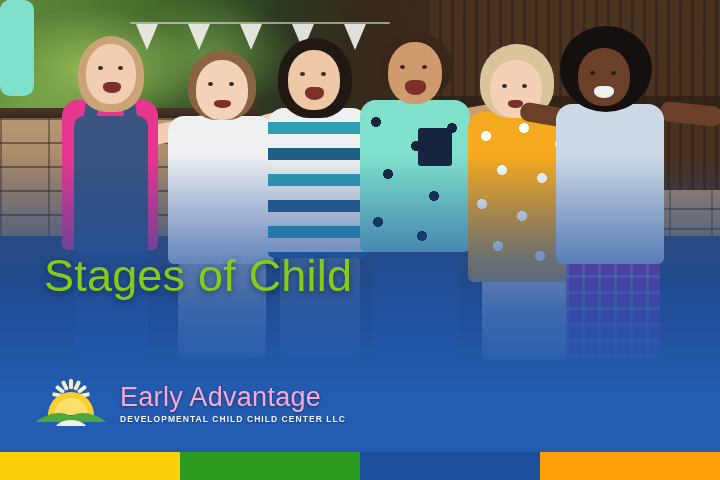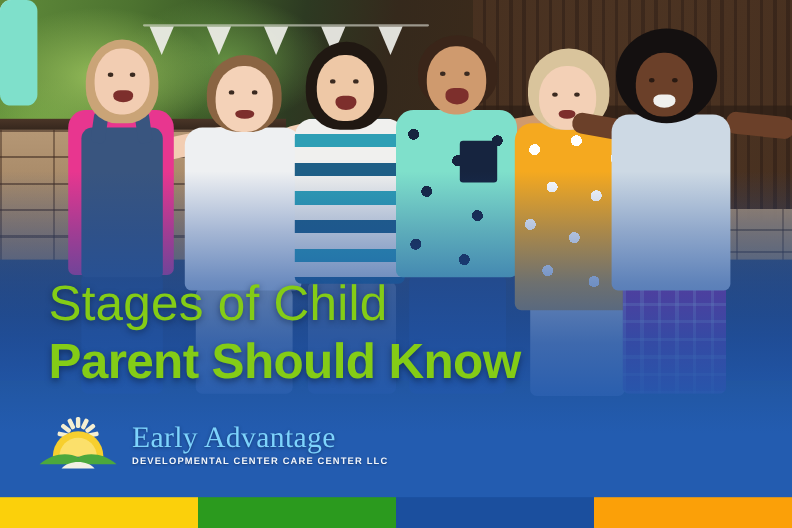--- a/index.html
+++ b/index.html
@@ -206,23 +206,22 @@
   .hl-2 { font-size:45px; margin-top:7px; }
   .hl-2 .thin { font-weight:300; }
   .hl-2 .fat  { font-weight:700; letter-spacing:-.6px; }
   .hl-3 { font-size:45px; font-weight:700; letter-spacing:-.6px; margin-top:7px; }
 
   
   .logo { position:absolute; left:34px; top:378px; display:flex; align-items:center; gap:12px; }
   .logo-mark { position:relative; width:74px; height:50px; }
   .logo-text { display:flex; flex-direction:column; }
   .logo-name {
-    font-size:27px; font-weight:400; color:#7dd3fc; letter-spacing:.3px;
+    font-size:27px; font-weight:400; color:#f9a8d4; letter-spacing:.3px;
     text-shadow:0 1px 3px rgba(8,22,50,.5);
-    font-family:Liberation Serif, serif;
   }
   .logo-tag {
     font-size:8.5px; font-weight:700; color:#f2f6fb;
     letter-spacing:1.05px; margin-top:1px;
     text-shadow:0 1px 2px rgba(8,22,50,.45);
   }
 
   
   .colorbar {
     position:absolute; left:0; bottom:0; width:720px; height:28px; display:flex;
@@ -330,21 +329,20 @@
         <div class="eye" style="left:33px;top:23px;background:#2a1a12"></div>
         <div class="mouth" style="left:16px;top:38px;width:20px;height:12px;background:#f0f0ee"></div>
       </div>
     </div>
   </div>
 
   <div class="overlay"></div>
 
   <div class="headline">
     <span class="hl-line hl-1">Stages of Child</span>
-    <span class="hl-line hl-3">Parent Should Know</span>
   </div>
 
   <div class="logo">
     <div class="logo-mark">
       <svg width="74" height="50" viewBox="0 0 74 50" xmlns="http://www.w3.org/2000/svg">
         <g fill="#F5EFD2">
           <rect x="35" y="1" width="4" height="10" rx="1.5"></rect>
           <rect x="35" y="1" width="4" height="10" rx="1.5" transform="rotate(26 37 20)"></rect>
           <rect x="35" y="1" width="4" height="10" rx="1.5" transform="rotate(52 37 20)"></rect>
           <rect x="35" y="1" width="4" height="10" rx="1.5" transform="rotate(78 37 20)"></rect>
@@ -353,21 +351,21 @@
           <rect x="35" y="1" width="4" height="10" rx="1.5" transform="rotate(-78 37 20)"></rect>
         </g>
         <path d="M14 37 A23 23 0 0 1 60 37 Z" fill="#F7CF2E"></path>
         <path d="M20 37 A17 17 0 0 1 54 37 Z" fill="#FBE06B"></path>
         <path d="M2 44 C14 34 28 33 37 38 C46 33 60 34 72 44 Z" fill="#4CA83D"></path>
         <path d="M22 48 C28 40 46 40 52 48 Z" fill="#F3F0E4"></path>
       </svg>
     </div>
     <div class="logo-text">
       <span class="logo-name">Early Advantage</span>
-      <span class="logo-tag">DEVELOPMENTAL CENTER CARE CENTER LLC</span>
+      <span class="logo-tag">DEVELOPMENTAL CHILD CHILD CENTER LLC</span>
     </div>
   </div>
 
   <div class="colorbar">
     <div style="background: rgb(251, 208, 11); width: 25%;"></div>
     <div style="background: rgb(43, 154, 30); width: 25%;"></div>
     <div style="background: rgb(27, 79, 158); width: 25%;"></div>
     <div style="background: rgb(251, 160, 8); width: 25%;"></div>
   </div>
 

